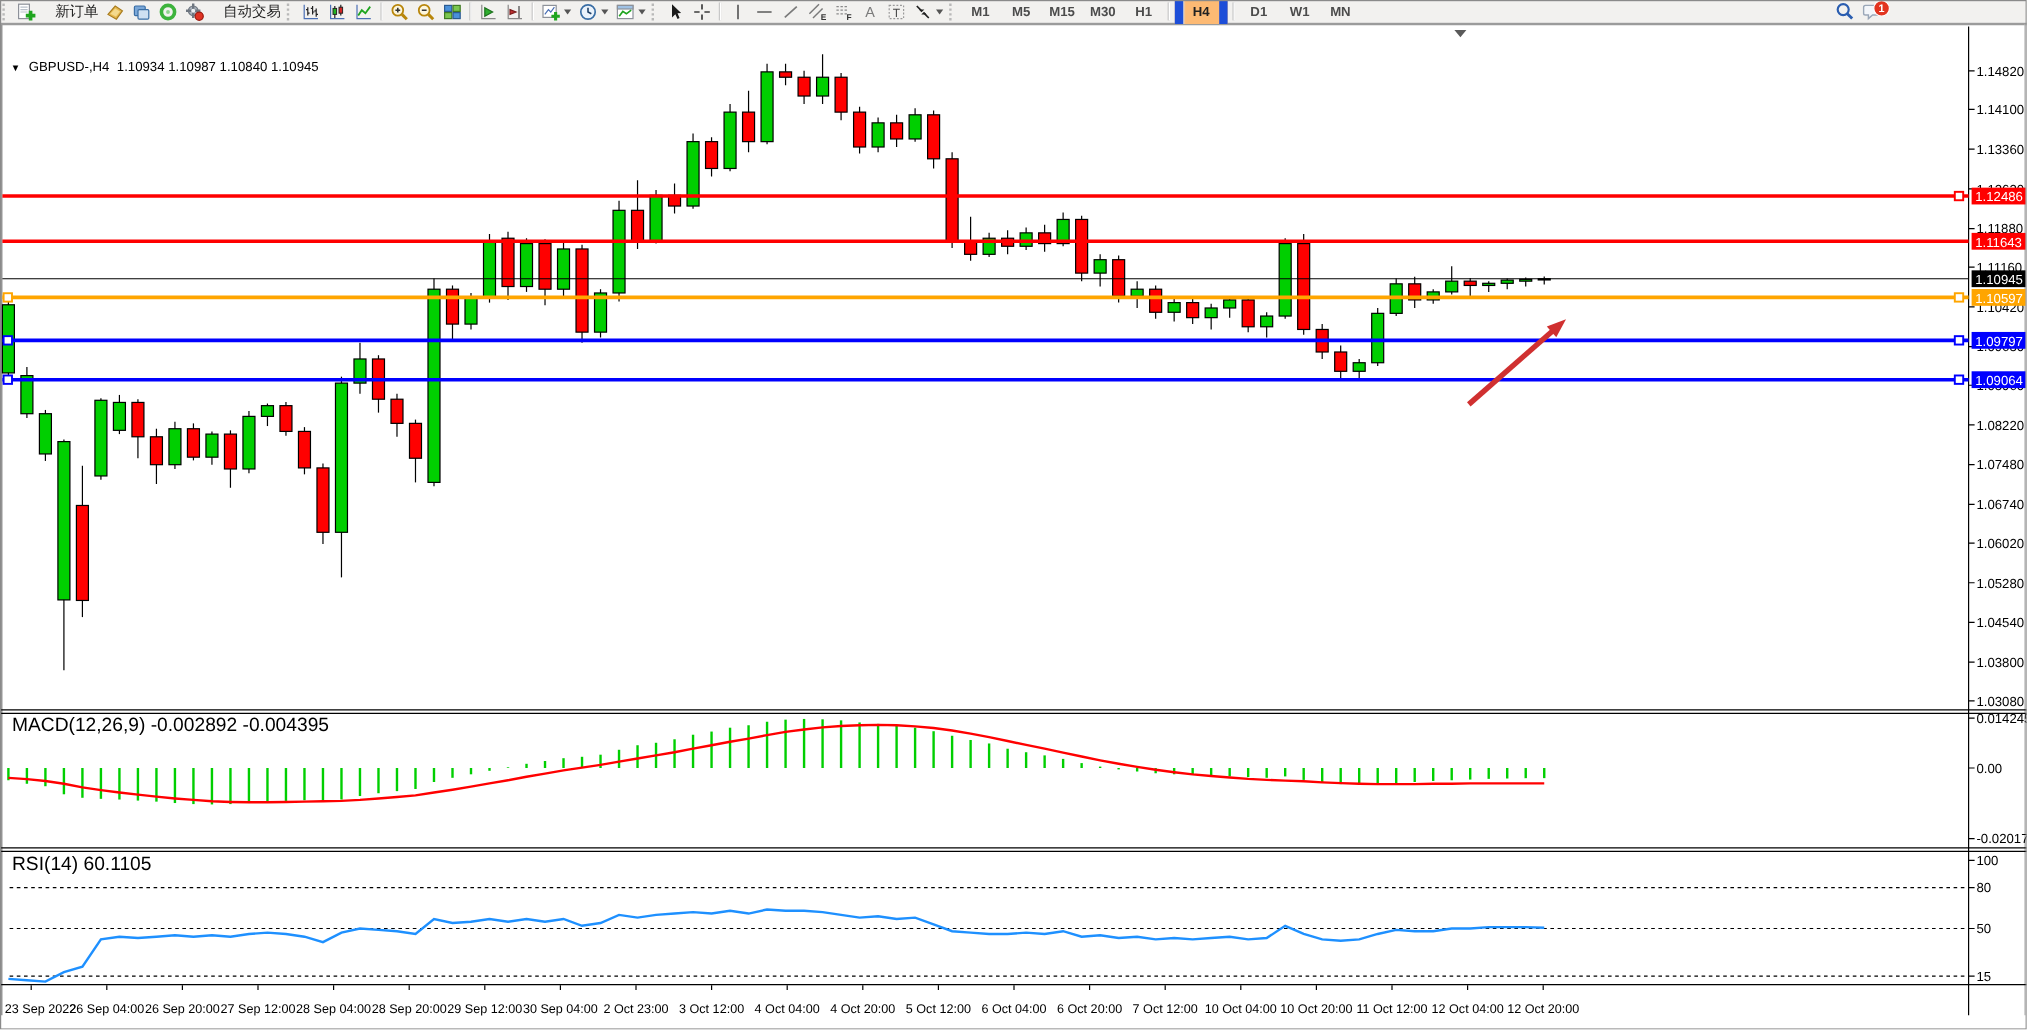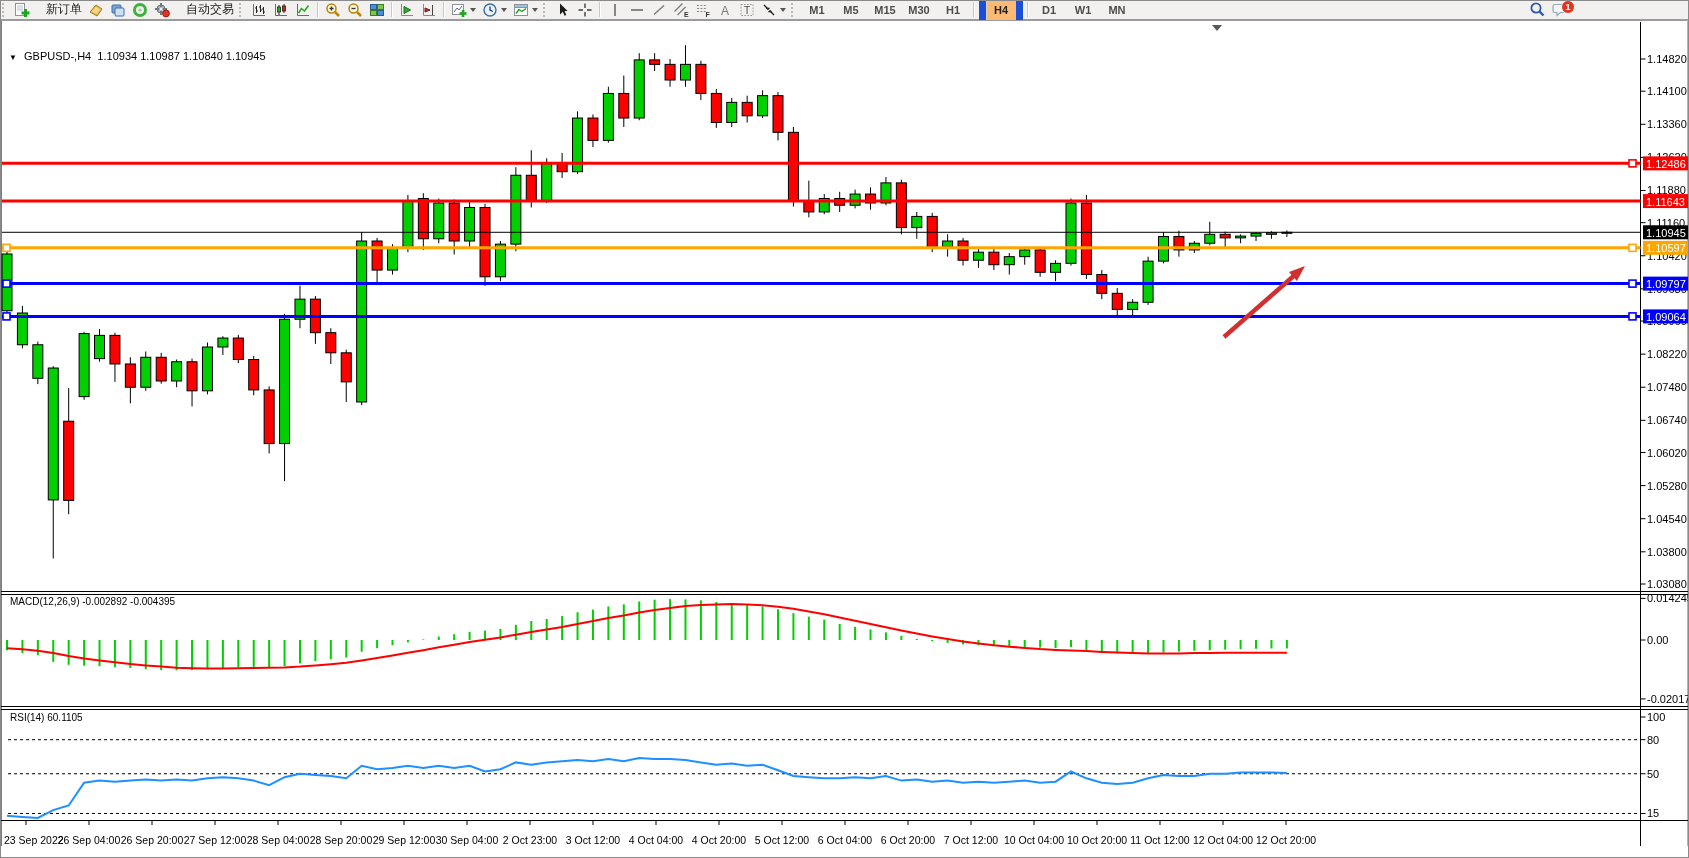--- a/index.html
+++ b/index.html
@@ -20,21 +20,21 @@
           font-size:11px;font-weight:bold;color:#4c4c4c;padding:4px 3px;margin:0 1px;border:1px solid transparent;}
   .tf-btn.active{background:#fdba74;border:7px solid #1d4ed8;box-shadow:inset 1px 1px 1px #d7d7d7;color:#222;text-align:center;}
   .toolbar-right{position:absolute;left:1526px;top:0;height:19px;display:flex;align-items:center;}
   .badge{position:absolute;left:12px;top:-1px;width:12px;height:12px;border-radius:7px;background:#e2341f;
          color:#fff;font-size:9px;font-weight:bold;display:flex;align-items:center;justify-content:center;
          border:1px solid #fff;}
   
   .chart-area{position:absolute;left:0;top:20px;width:1689px;height:838px;background:#fff;}
   .chart-title{position:absolute;left:9px;top:6px;font-size:11px;color:#000;white-space:nowrap;margin-top:24px;}
   .chart-title .dd{font-size:8px;margin-right:4px;color:#000;}
-  .ind-label{position:absolute;font-size:10px;color:#000;white-space:nowrap;}
+  .ind-label{position:absolute;font-size:16px;color:#000;white-space:nowrap;}
   #macd-label{left:10px;top:576px;}
   #rsi-label{left:10px;top:692px;}
   svg text{font-family:"Liberation Sans",sans-serif;}
 </style>
 </head>
 <body>
 
 <div class="toolbar">
   <div class="tb-grip"></div>
 

